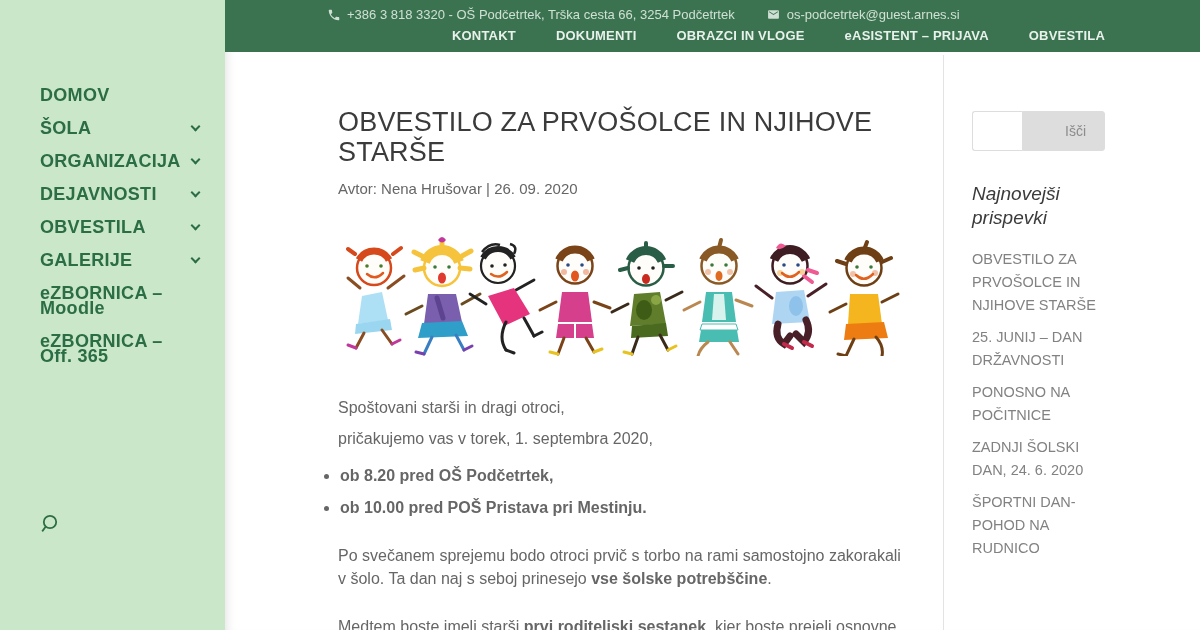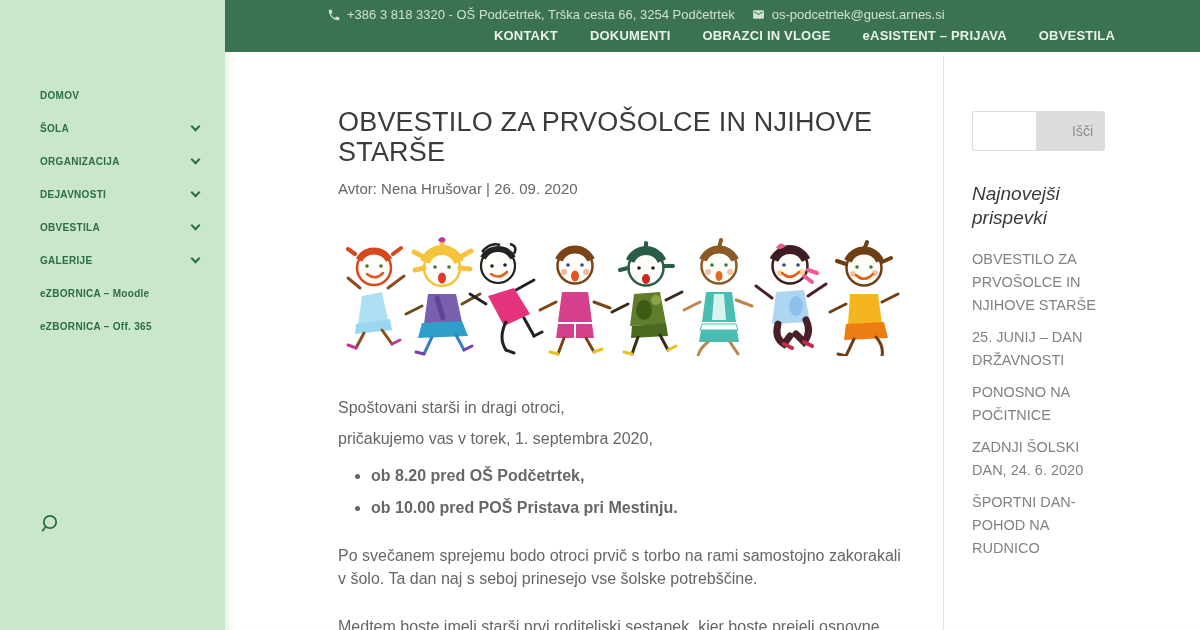--- a/index.html
+++ b/index.html
@@ -4,57 +4,57 @@
 <style>
   * { margin:0; padding:0; box-sizing:border-box; }
   html,body { width:1200px; height:630px; }
   body { font-family:"Liberation Sans", sans-serif; background:#fff; overflow:hidden; }
   .page { position:relative; width:1200px; height:630px; background:#fff; overflow:hidden; }
 
   
   .sidebar { position:absolute; left:0; top:0; width:225px; height:630px; background:#cbe7ca; z-index:3; }
   .side-nav { list-style:none; padding:88px 0 0 0; }
   .side-nav li { position:relative; padding:0 44px 0 40px; margin-bottom:18px; cursor:pointer; }
-  .side-nav .lbl { font-size:10px; font-weight:bold; letter-spacing:.3px; line-height:15px; color:#2b6d44; display:block; }
+  .side-nav .lbl { font-size:18px; font-weight:bold; letter-spacing:.3px; line-height:15px; color:#2b6d44; display:block; }
   .chev { position:absolute; right:26px; top:2px; width:7px; height:7px; border-right:2px solid #2b6d44; border-bottom:2px solid #2b6d44; transform:rotate(45deg); }
   .side-search { position:absolute; left:40px; top:513px; width:22px; height:22px; cursor:pointer; }
 
   
   .main-wrap { position:absolute; left:225px; top:0; width:975px; height:630px; background:#fff; box-shadow: inset 10px 0 12px -10px rgba(0,0,0,.15); }
 
   
   .topbar { position:absolute; left:225px; top:0; width:975px; height:52px; background:#3b7350; z-index:2; }
-  .topbar .row1 { position:absolute; left:102px; top:7px; display:flex; align-items:center; gap:16px; color:#cfe0d4; font-size:13px; }
+  .topbar .row1 { position:absolute; left:102px; top:7px; display:flex; align-items:center; gap:31px; color:#cfe0d4; font-size:13px; }
   .topbar .contact { display:flex; align-items:center; gap:6px; }
   .topbar .contact svg { display:block; }
   .topbar .email { cursor:pointer; }
-  .topbar .row2 { position:absolute; right:85px; top:28px; display:flex; gap:32px; }
+  .topbar .row2 { position:absolute; right:95px; top:28px; display:flex; gap:40px; }
   .topbar .row2 a { color:#e9f1ec; font-size:13px; font-weight:bold; letter-spacing:.2px; text-decoration:none; cursor:pointer; }
 
   
   .content { position:absolute; left:338px; top:52px; width:575px; }
   h1.title { margin-top:55px; font-size:27px; line-height:30px; font-weight:normal; color:#3b3b3b; letter-spacing:.2px; }
   .meta { margin-top:13px; font-size:15px; color:#666; }
   .kids { margin-top:21px; width:570px; height:138px; }
   .body-text { color:#666; font-size:16px; line-height:23px; }
   .body-text p { margin-top:8px; }
   .body-text p.first { margin-top:36px; }
-  .body-text ul { margin:14px 0 0 33px; }
+  .body-text ul { margin:14px 0 0 2px; }
   .body-text li { margin-bottom:9px; font-weight:bold; color:#666; }
   .body-text .gap { margin-top:25px; }
-  strong { font-weight:normal; }
+  strong { font-weight:bold; }
 
   
   .vdivider { position:absolute; left:943px; top:55px; width:1px; height:575px; background:#e3e3e3; }
 
   
   .rightbar { position:absolute; left:972px; top:52px; width:140px; }
   .searchbox { margin-top:59px; display:flex; width:133px; height:40px; }
   .searchbox input { flex:1; min-width:0; border:1px solid #ddd; border-right:none; border-radius:3px 0 0 3px; background:#fff; padding:0 8px; font-size:14px; color:#666; outline:none; }
-  .searchbox button { width:69px; background:#ddd; border:1px solid #ddd; border-radius:0 3px 3px 0; color:#8c8c8c; font-size:14px; cursor:pointer;padding-left:24px; }
+  .searchbox button { width:83px; background:#ddd; border:1px solid #ddd; border-radius:0 3px 3px 0; color:#8c8c8c; font-size:14px; cursor:pointer;padding-left:24px; }
   .widget-title { margin-top:31px; font-size:19px; line-height:24px; color:#3b3b3b; font-weight:normal;font-style:italic; }
   .post-list { list-style:none; margin-top:18px; }
   .post-list li { font-size:14.5px; line-height:23px; color:#828282; margin-bottom:9px; cursor:pointer; }
 </style>
 </head>
 <body>
 
 <div class="page">
 
   <div class="main-wrap"></div>

